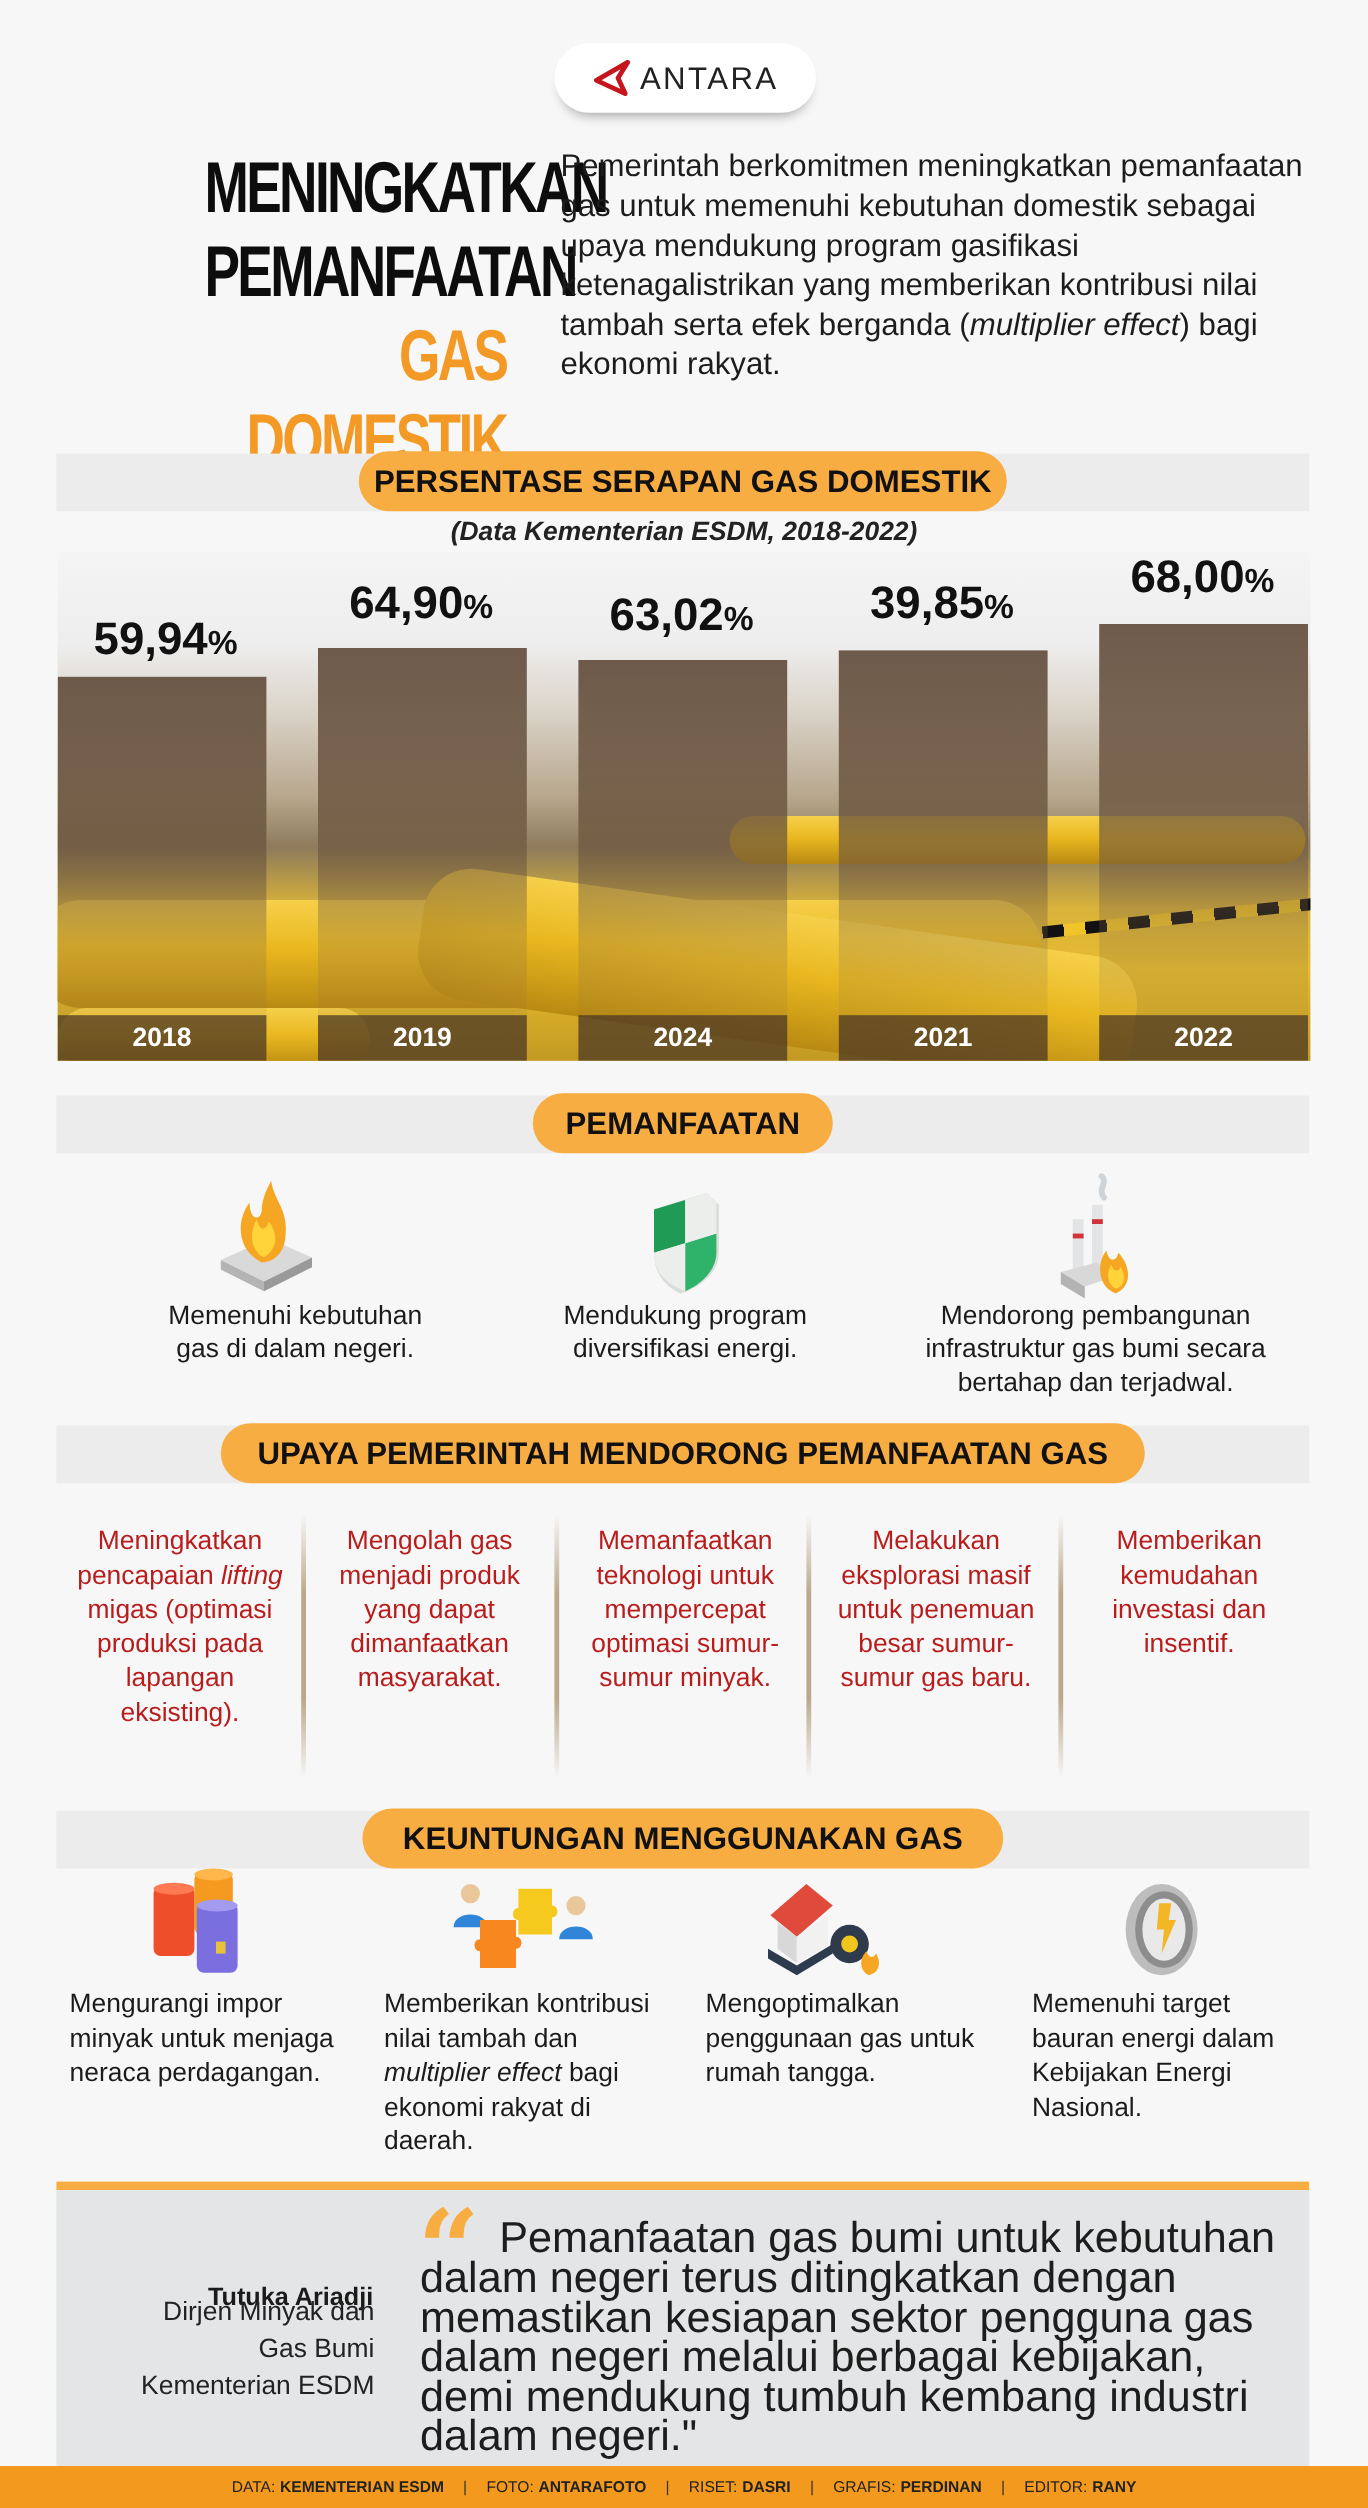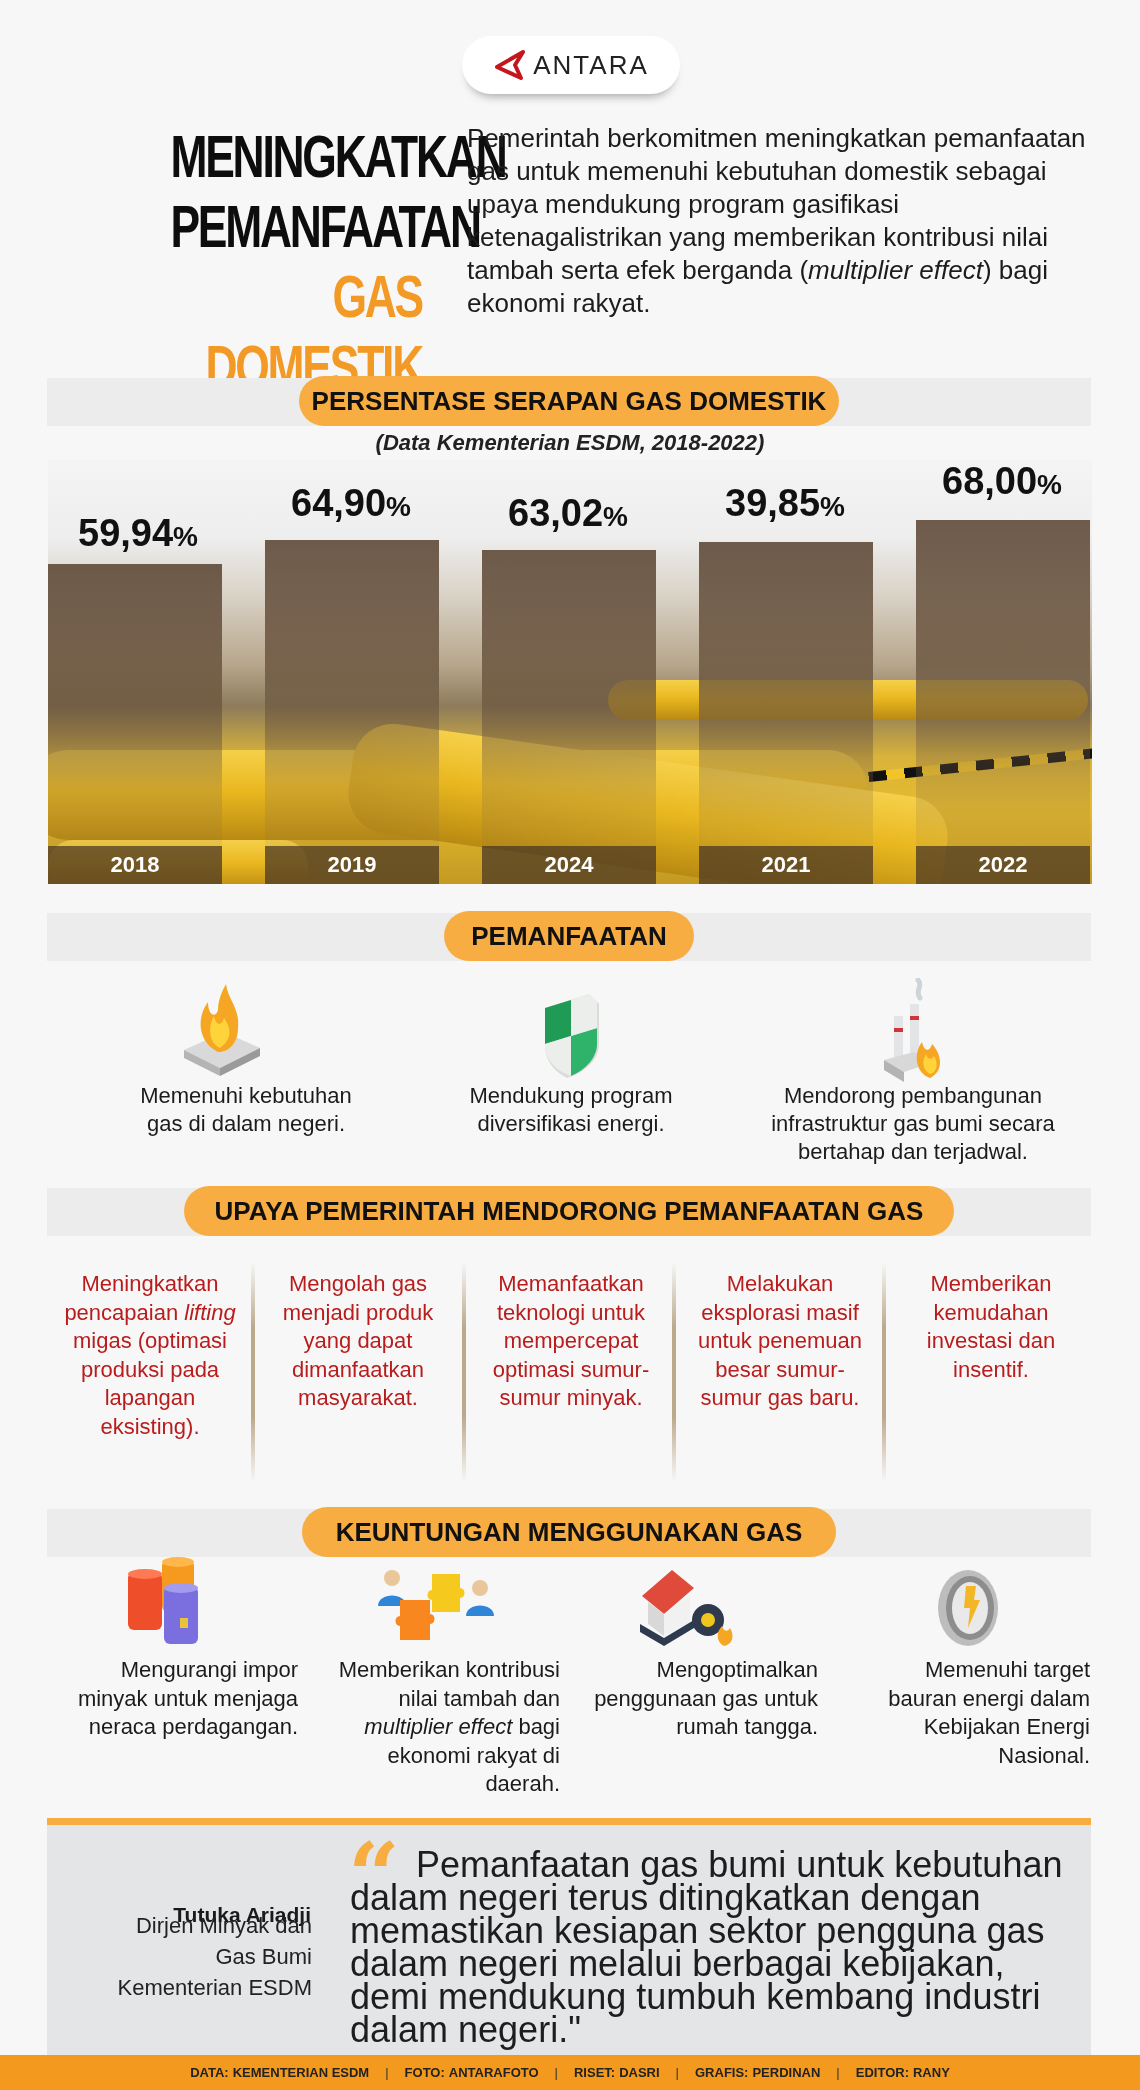--- a/index.html
+++ b/index.html
@@ -39,35 +39,35 @@
   
   .benefit { position: absolute; width: 300px; text-align: center; font-size: 22px; line-height: 28px; color: #1b1b1b; }
   .icon-box { position: absolute; }
 
   
   .upaya-col { position: absolute; top: 1270px; width: 190px; text-align: center; font-size: 22px; line-height: 28.5px; color: #b91c1c; }
   .upaya-col em { font-style: italic; }
   .divider { position: absolute; top: 1262px; width: 4px; height: 220px; background: linear-gradient(180deg, rgba(190,175,150,0) 0%, #bba98c 30%, #bba98c 70%, rgba(190,175,150,0) 100%); border-radius: 2px; }
 
   
-  .keu { position: absolute; top: 1656px; width: 240px; text-align: right; font-size: 22px; line-height: 28.5px; color: #1b1b1b; }
+  .keu { position: absolute; top: 1656px; width: 240px; text-align: left; font-size: 22px; line-height: 28.5px; color: #1b1b1b; }
   .keu em { font-style: italic; }
 
   
   .quote-top { position: absolute; left: 47px; top: 1818px; width: 1044px; height: 7px; background: #f8ad43; }
   .quote-box { position: absolute; left: 47px; top: 1825px; width: 1044px; height: 230px; background: #e4e5e7; }
   .q-name { position: absolute; right: 760px; top: 1870px; font-weight: bold; font-size: 21px; text-align: right; white-space: nowrap; margin-top: 37px; }
   .q-role { position: absolute; right: 828px; top: 1910px; width: 220px; text-align: right; font-size: 22px; line-height: 31px; color: #222; }
   .q-mark { position: absolute; left: 348px; top: 1830px; font-family: "DejaVu Serif", serif; font-size: 90px; font-weight: bold; color: #f8ad43; line-height: 90px; }
   .q-text { position: absolute; left: 350px; top: 1848px; width: 730px; font-size: 36px; line-height: 33px; color: #1d1d1d; text-indent: 66px; }
 
   
   .footer { position: absolute; left: 0; top: 2055px; width: 1140px; height: 35px; background: #f39a1e; display: flex; align-items: center; justify-content: center; font-size: 13px; color: #222; }
   .footer .cr { display: inline-flex; gap: 4px; }
-  .footer .k { font-weight: bold; }
+  .footer .k { font-weight: normal; }
   .footer .v { font-weight: bold; }
   .footer .sep { margin: 0 16px; color: #333; }
 </style>
 </head>
 <body>
 
 <div class="logo">
   <svg width="34" height="30" viewBox="0 0 34 30">
     <path d="M30 2 L4 17 L28 28 L22 15 Z" fill="none" stroke="#c4161c" stroke-width="4" stroke-linejoin="round"></path>
   </svg>

